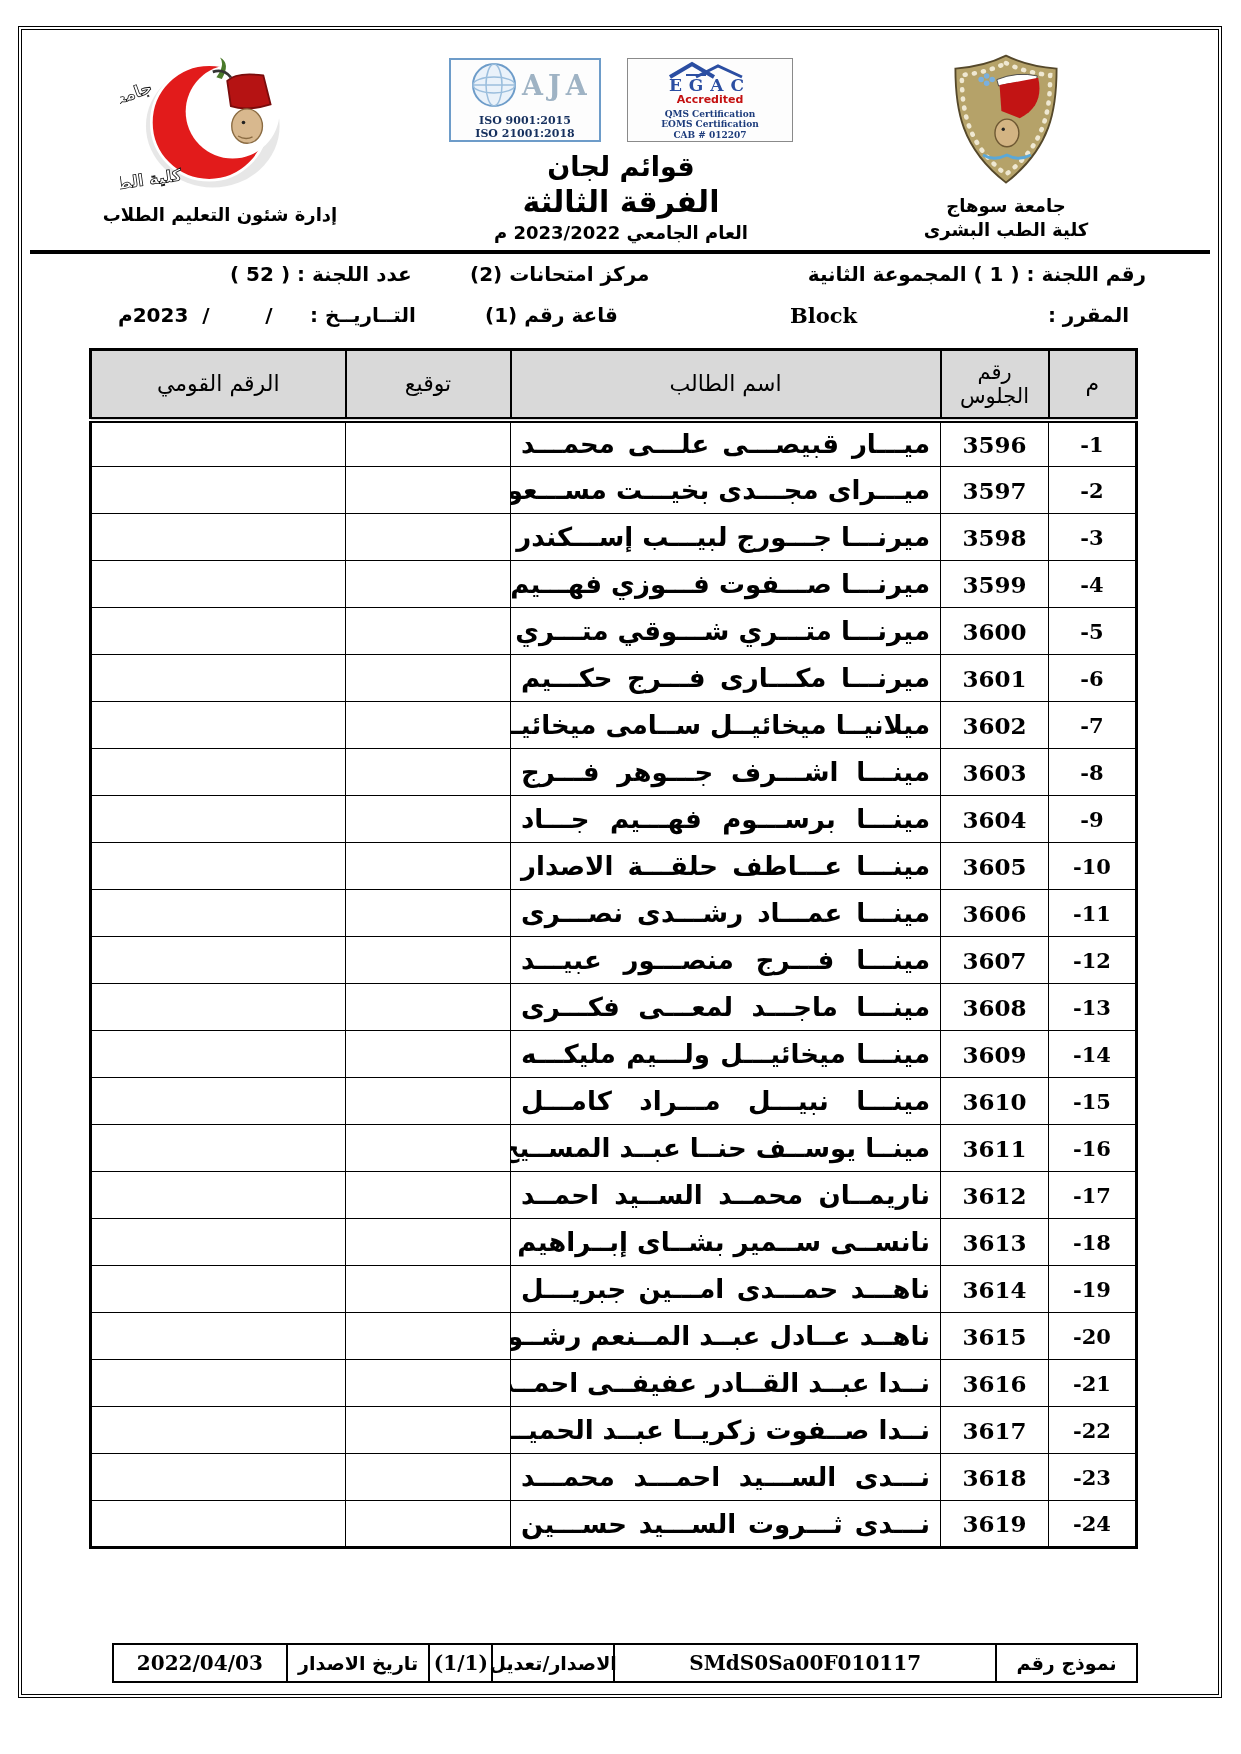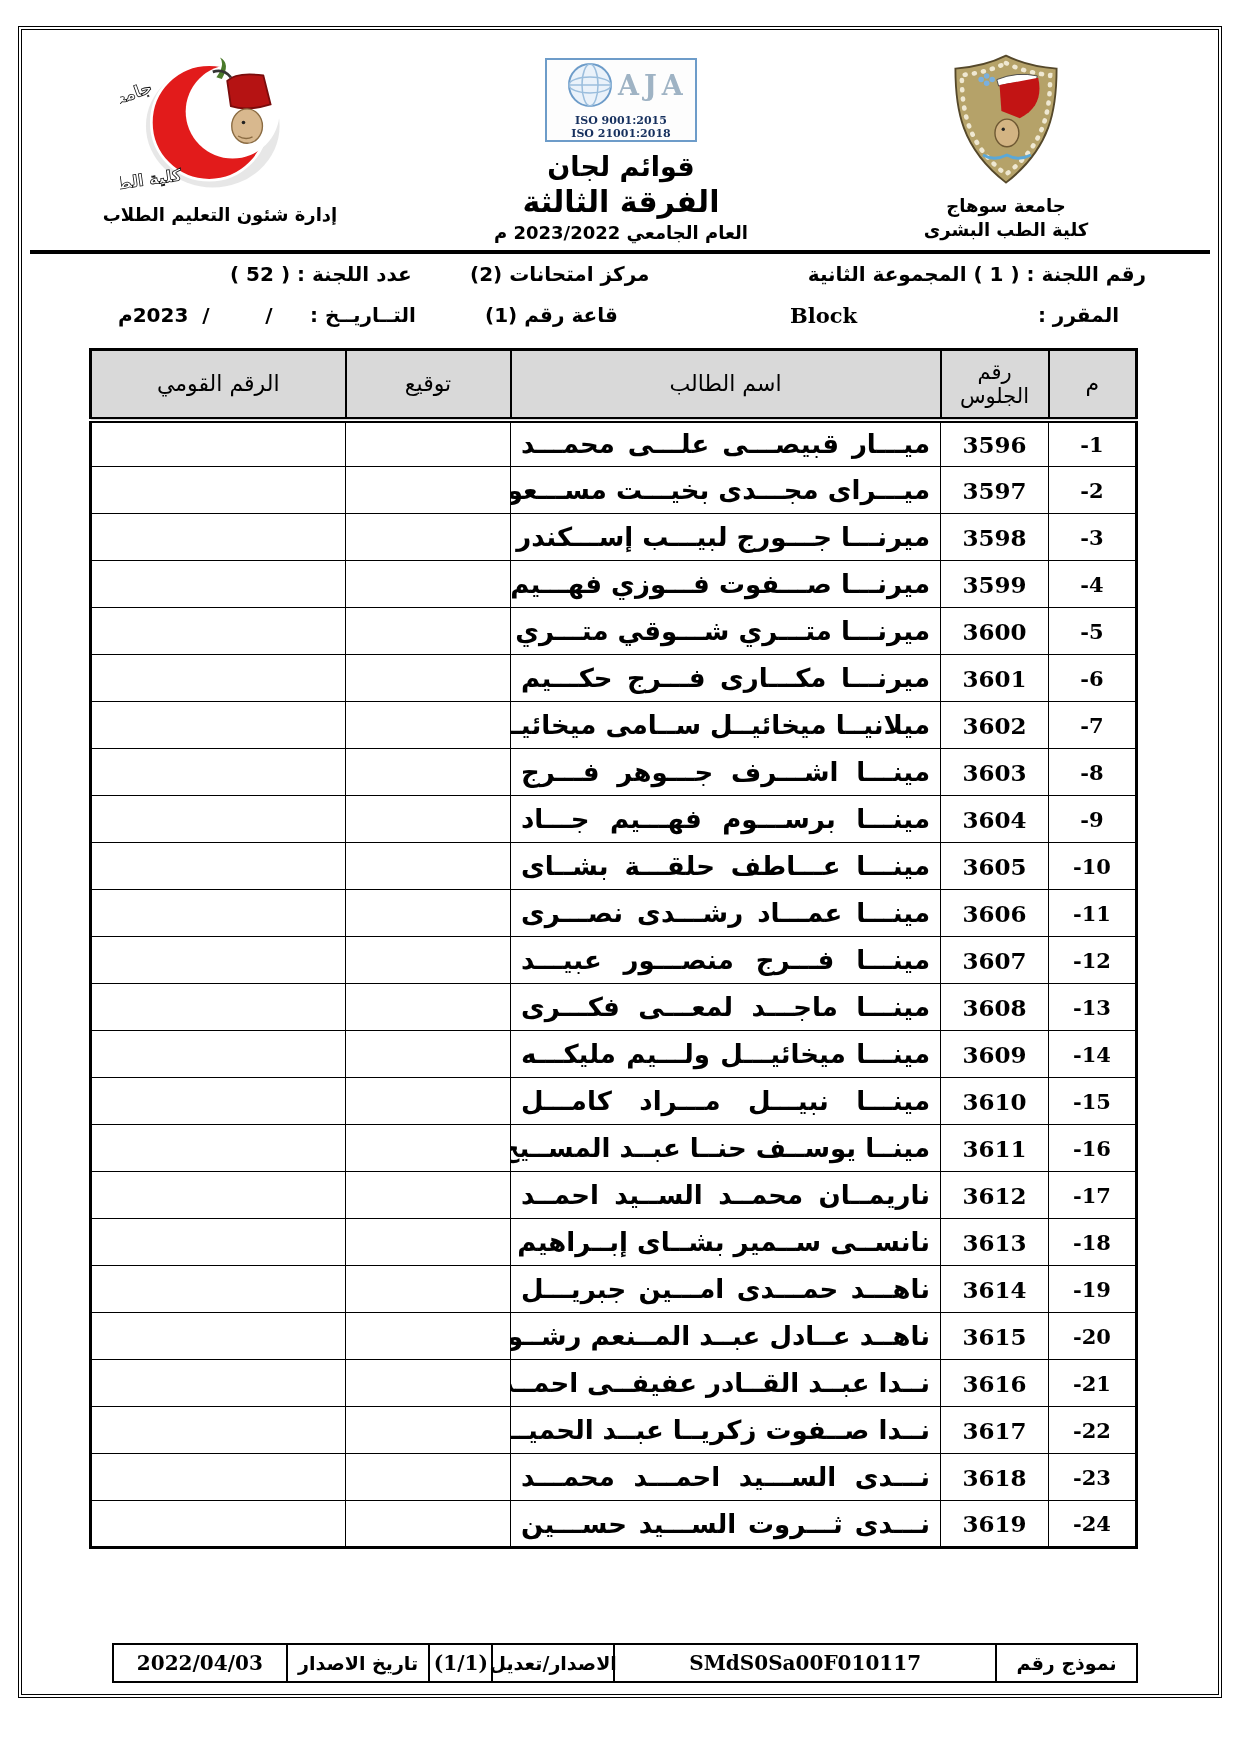--- a/index.html
+++ b/index.html
@@ -67,20 +67,34 @@
       <ellipse cx="66" cy="88" rx="13" ry="15" fill="#d3b483" stroke="#6e5833" stroke-width="1.5"></ellipse>
       <circle cx="62" cy="84" r="1.8" fill="#222"></circle>
       <path d="M40,112 q12,7 26,0 q12,7 26,0" stroke="#5aa8d8" stroke-width="3" fill="none"></path>
     </svg>
     <div class="uni-line">جامعة سوهاج</div>
     <div class="uni-line">كلية الطب البشرى</div>
   </div>
 
   <div class="hdr-center">
     <div class="badges">
+      <div class="badge-egac">
+        <svg width="160" height="44" viewBox="0 0 160 44">
+          <path d="M40,16 L62,3 L84,16" fill="none" stroke="#2b4ea2" stroke-width="4"></path>
+          <path d="M66,16 L88,5 L112,16" fill="none" stroke="#2b4ea2" stroke-width="3"></path>
+          <path d="M56,14 L76,14" stroke="#2b4ea2" stroke-width="2"></path>
+          <text x="80" y="30" text-anchor="middle" font-family="DejaVu Serif, serif" font-weight="bold" font-size="17" fill="#2b4ea2" letter-spacing="7">EGAC</text>
+          <text x="80" y="42" text-anchor="middle" font-family="DejaVu Sans, sans-serif" font-weight="bold" font-size="11" fill="#c41111">Accredited</text>
+        </svg>
+        <div class="egac-lines">
+          <div>QMS Certification</div>
+          <div>EOMS Certification</div>
+          <div>CAB # 012207</div>
+        </div>
+      </div>
       <div class="badge-aja">
         <svg width="146" height="50" viewBox="0 0 146 50">
           <circle cx="42" cy="25" r="21" fill="#eaf2fa" stroke="#6d9cc9" stroke-width="2"></circle>
           <ellipse cx="42" cy="25" rx="21" ry="8" fill="none" stroke="#9bbedd" stroke-width="1.5"></ellipse>
           <ellipse cx="42" cy="25" rx="8" ry="21" fill="none" stroke="#9bbedd" stroke-width="1.5"></ellipse>
           <line x1="21" y1="25" x2="63" y2="25" stroke="#9bbedd" stroke-width="1.5"></line>
           <text x="70" y="35" font-family="DejaVu Serif, serif" font-weight="bold" font-size="27" fill="#9fb3c4" letter-spacing="5">AJA</text>
         </svg>
         <div class="aja-lines">
           <div>ISO 9001:2015</div>
@@ -111,21 +125,21 @@
   </div>
 
   <div class="divider"></div>
 
   <div class="info row1">
     <span style="right:64px;">رقم اللجنة : ( 1 ) المجموعة الثانية</span>
     <span style="left:440px;">مركز امتحانات (2)</span>
     <span style="left:200px;">عدد اللجنة : ( 52 )</span>
   </div>
   <div class="info row2">
-    <span style="right:91px;">المقرر :</span>
+    <span style="right:81px;">المقرر :</span>
     <span class="serifnum" style="left:760px; font-size:21px;">Block</span>
     <span style="left:455px;">قاعة رقم (1)</span>
     <span style="left:280px;">التــاريــخ :</span>
     <span style="left:88px;">/        /  2023م</span>
   </div>
 
   <table class="main">
     <colgroup>
       <col style="width:88px">
         <col style="width:108px">
@@ -211,21 +225,21 @@
       <td class="c-serial">-9</td>
       <td class="c-seat">3604</td>
       <td class="c-name">مينـــا برســـوم فهـــيم جـــاد</td>
       <td class="c-sign"></td>
       <td class="c-nid"></td>
     </tr>
 
     <tr>
       <td class="c-serial">-10</td>
       <td class="c-seat">3605</td>
-      <td class="c-name">مينـــا عـــاطف حلقـــة بشــاى</td>
+      <td class="c-name">مينـــا عـــاطف حلقـــة الاصدار</td>
       <td class="c-sign"></td>
       <td class="c-nid"></td>
     </tr>
 
     <tr>
       <td class="c-serial">-11</td>
       <td class="c-seat">3606</td>
       <td class="c-name">مينـــا عمـــاد رشـــدى نصـــرى</td>
       <td class="c-sign"></td>
       <td class="c-nid"></td>

